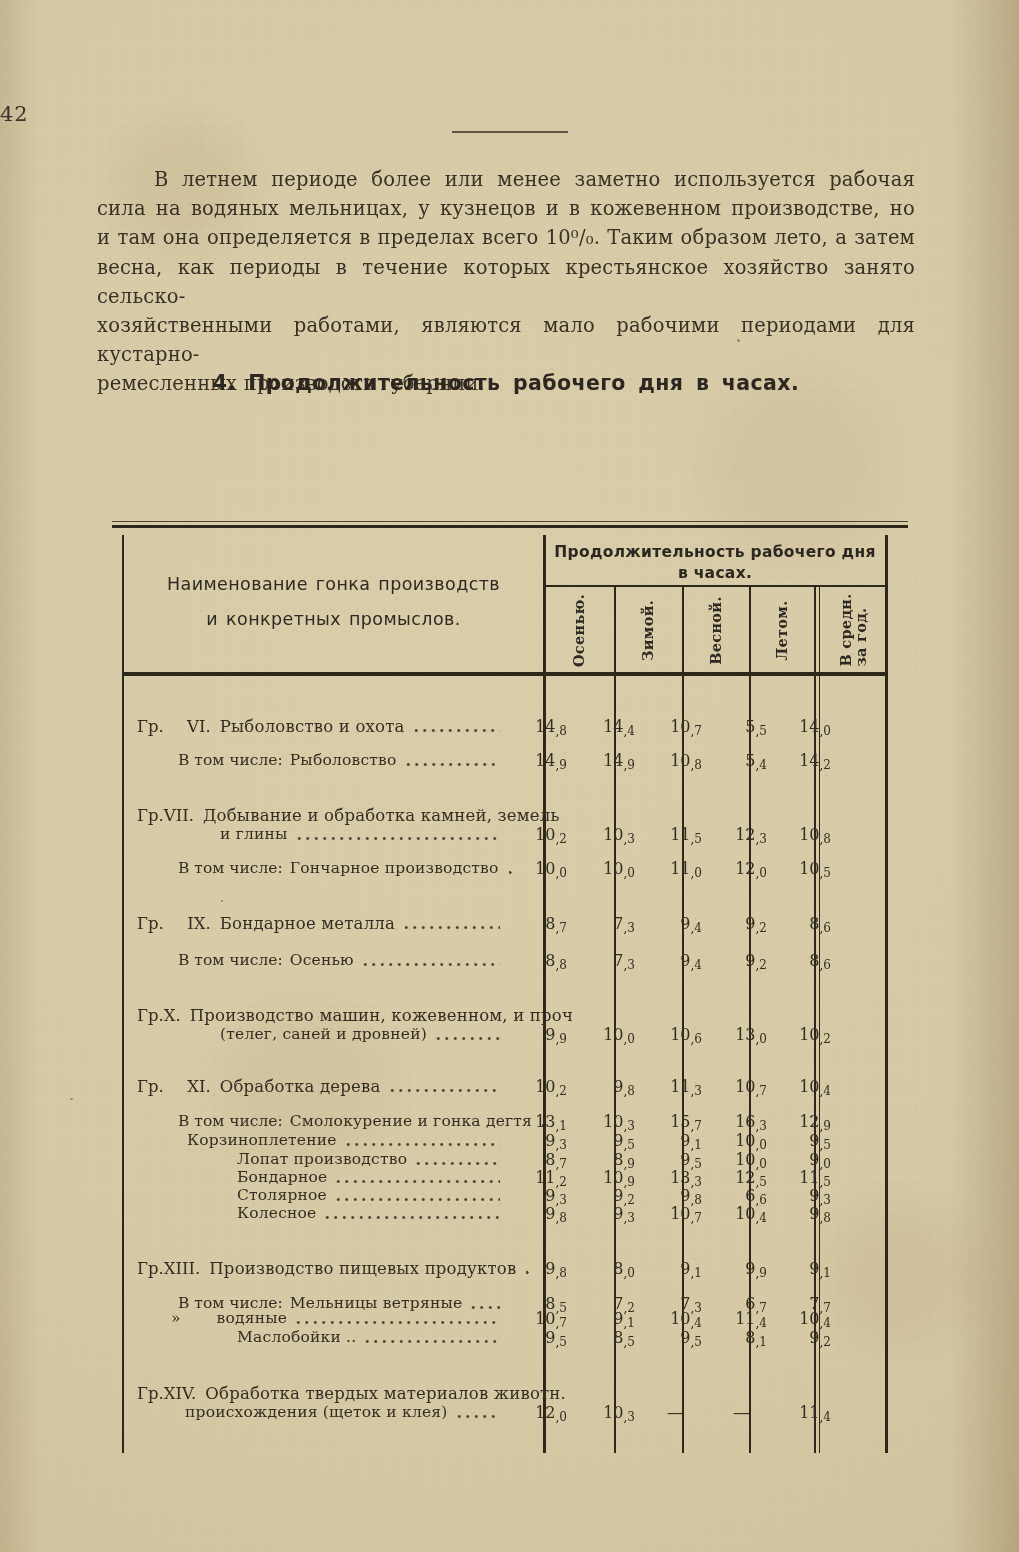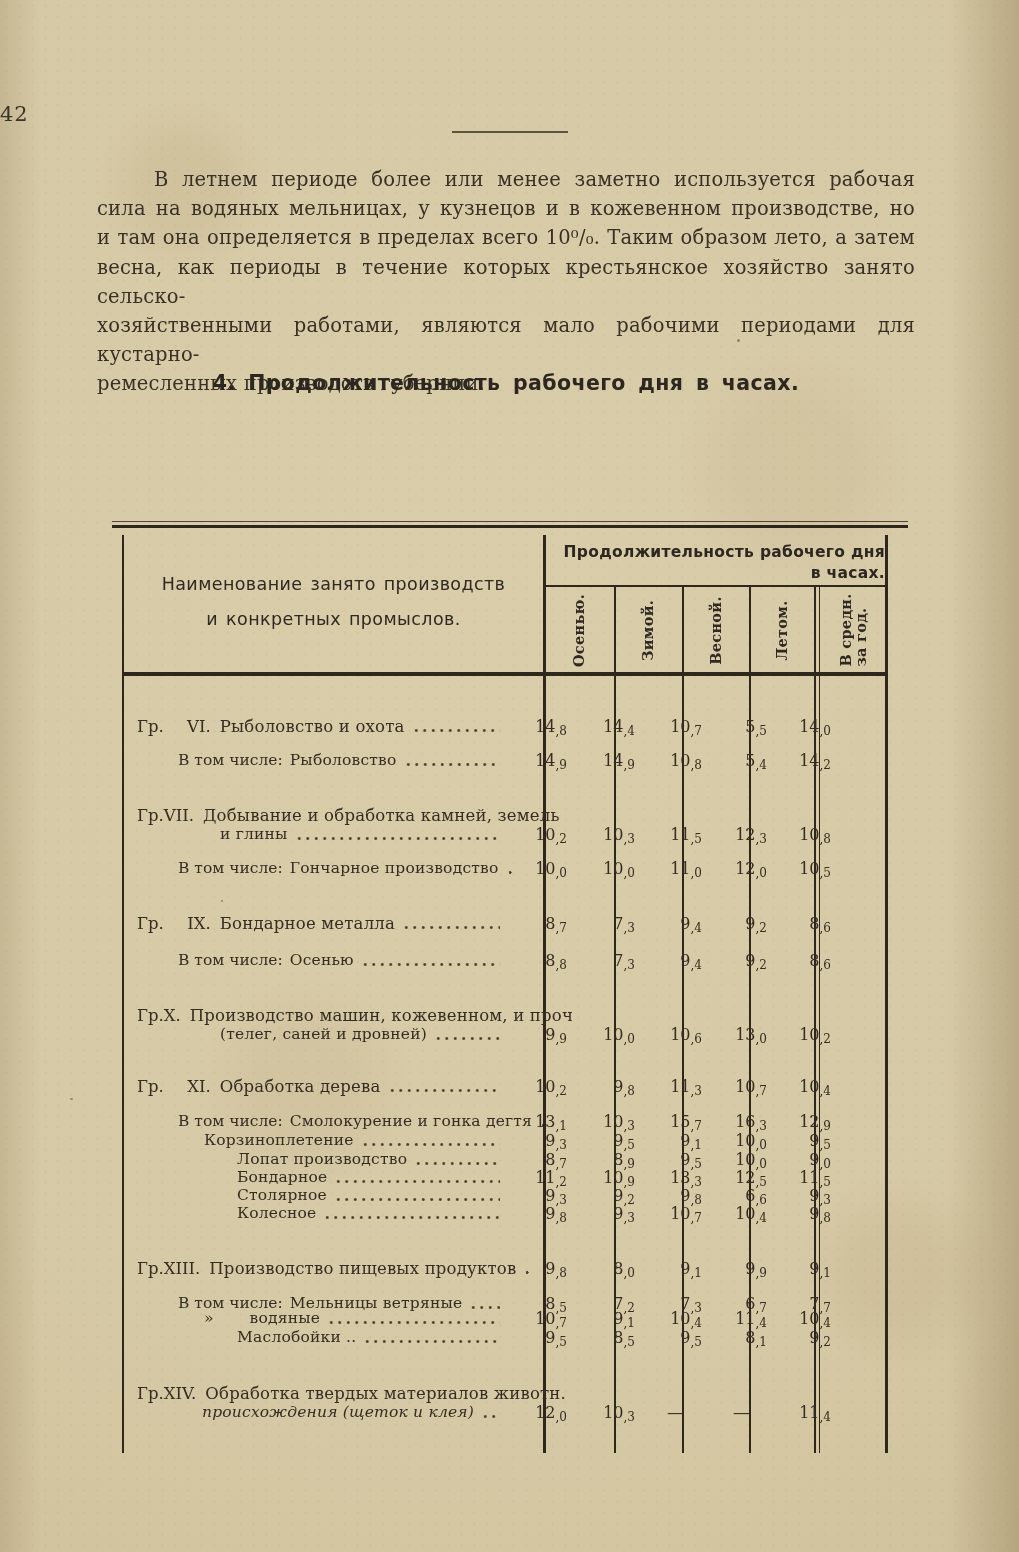--- a/index.html
+++ b/index.html
@@ -75,21 +75,21 @@
 
   
   .name-header{
     position:absolute;top:32px;left:0;width:419px;
     text-align:center;
     font-family:"DejaVu Sans","Liberation Sans",sans-serif;
     font-size:17.5px;line-height:35px;color:#2e2922;letter-spacing:.4px;word-spacing:2px;
   }
   .span-header{
     position:absolute;top:7px;left:421px;width:340px;
-    text-align:right;
+    text-align:center;
     font-family:"DejaVu Sans","Liberation Sans",sans-serif;
     font-weight:bold;font-size:15.5px;line-height:21px;color:#2c2720;letter-spacing:.3px;
   }
   .vlabel{
     position:absolute;top:54px;height:82px;
     display:flex;align-items:center;justify-content:center;
   }
   .vlabel > span{
     transform:rotate(-90deg);
     font-size:14.5px;font-weight:bold;line-height:15px;
@@ -161,21 +161,21 @@
     <div class="vline thick" style="left:419px;top:0;height:918px;"></div>
     <div class="hline" style="left:421px;top:50px;width:340px;height:1.5px;"></div>
     <div class="vline" style="left:490px;top:51px;height:867px;"></div>
     <div class="vline" style="left:558px;top:51px;height:867px;"></div>
     <div class="vline" style="left:625px;top:51px;height:867px;"></div>
     <div class="vline" style="left:690px;top:51px;height:867px;"></div>
     <div class="vline" style="left:694.5px;top:51px;height:867px;"></div>
     <div class="hline" style="left:0;top:137px;width:761px;height:3.5px;"></div>
 
     <div class="name-header">
-        <div class="line">Наименование занято производств</div>
+        <div class="line">Наименование гонка производств</div>
         <div class="line">и конкретных промыслов.</div>
       </div>
     <div class="span-header">
         <div class="line">Продолжительность рабочего дня</div>
         <div class="line">в часах.</div>
       </div>
 
     <div id="vlabels">
         <div class="vlabel" style="left: 419px; width: 71px;">
           <span>Осенью.</span>
@@ -345,21 +345,21 @@
           <div class="tvals">
             <div class="tcell" style="width: 71px;">13<span class="dec">,1</span></div>
             <div class="tcell" style="width: 68px;">10<span class="dec">,3</span></div>
             <div class="tcell" style="width: 67px;">15<span class="dec">,7</span></div>
             <div class="tcell" style="width: 65px;">16<span class="dec">,3</span></div>
             <div class="tcell" style="width: 64px;">12<span class="dec">,9</span></div>
           </div>
         </div>
         <div class="trow" style="top: 596px;">
           <div class="tname">
-            <div class="tline" style="padding-left: 80px;">
+            <div class="tline" style="padding-left: 63px;">
               <span class="item-label">Корзиноплетение</span>
               <span class="leader"></span>
             </div>
           </div>
           <div class="tvals">
             <div class="tcell" style="width: 71px;">9<span class="dec">,3</span></div>
             <div class="tcell" style="width: 68px;">9<span class="dec">,5</span></div>
             <div class="tcell" style="width: 67px;">9<span class="dec">,1</span></div>
             <div class="tcell" style="width: 65px;">10<span class="dec">,0</span></div>
             <div class="tcell" style="width: 64px;">9<span class="dec">,5</span></div>
@@ -453,21 +453,21 @@
           <div class="tvals">
             <div class="tcell" style="width: 71px;">8<span class="dec">,5</span></div>
             <div class="tcell" style="width: 68px;">7<span class="dec">,2</span></div>
             <div class="tcell" style="width: 67px;">7<span class="dec">,3</span></div>
             <div class="tcell" style="width: 65px;">6<span class="dec">,7</span></div>
             <div class="tcell" style="width: 64px;">7<span class="dec">,7</span></div>
           </div>
         </div>
         <div class="trow" style="top: 774px;">
           <div class="tname">
-            <div class="tline" style="padding-left: 80px;">
+            <div class="tline" style="padding-left: 47px;">
               <span class="item-label">»&nbsp;&nbsp;&nbsp;&nbsp;&nbsp;&nbsp;&nbsp;водяные</span>
               <span class="leader"></span>
             </div>
           </div>
           <div class="tvals">
             <div class="tcell" style="width: 71px;">10<span class="dec">,7</span></div>
             <div class="tcell" style="width: 68px;">9<span class="dec">,1</span></div>
             <div class="tcell" style="width: 67px;">10<span class="dec">,4</span></div>
             <div class="tcell" style="width: 65px;">11<span class="dec">,4</span></div>
             <div class="tcell" style="width: 64px;">10<span class="dec">,4</span></div>
@@ -488,21 +488,21 @@
             <div class="tcell" style="width: 64px;">9<span class="dec">,2</span></div>
           </div>
         </div>
         <div class="trow" style="top: 849px;">
           <div class="tname">
             <div class="tline">
               <span class="grp-abbr">Гр.</span>
               <span class="grp-num">XIV.</span>
               <span class="grp-title">Обработка твердых материалов животн.</span>
             </div>
-            <div class="tline" style="padding-left: 78px; font-style: italic;">
+            <div class="tline" style="padding-left: 61px;">
               <span class="item-label">происхождения (щеток и клея)</span>
               <span class="leader"></span>
             </div>
           </div>
           <div class="tvals">
             <div class="tcell" style="width: 71px;">12<span class="dec">,0</span></div>
             <div class="tcell" style="width: 68px;">10<span class="dec">,3</span></div>
             <div class="tcell dash" style="width: 67px;">—</div>
             <div class="tcell dash" style="width: 65px;">—</div>
             <div class="tcell" style="width: 64px;">11<span class="dec">,4</span></div>

